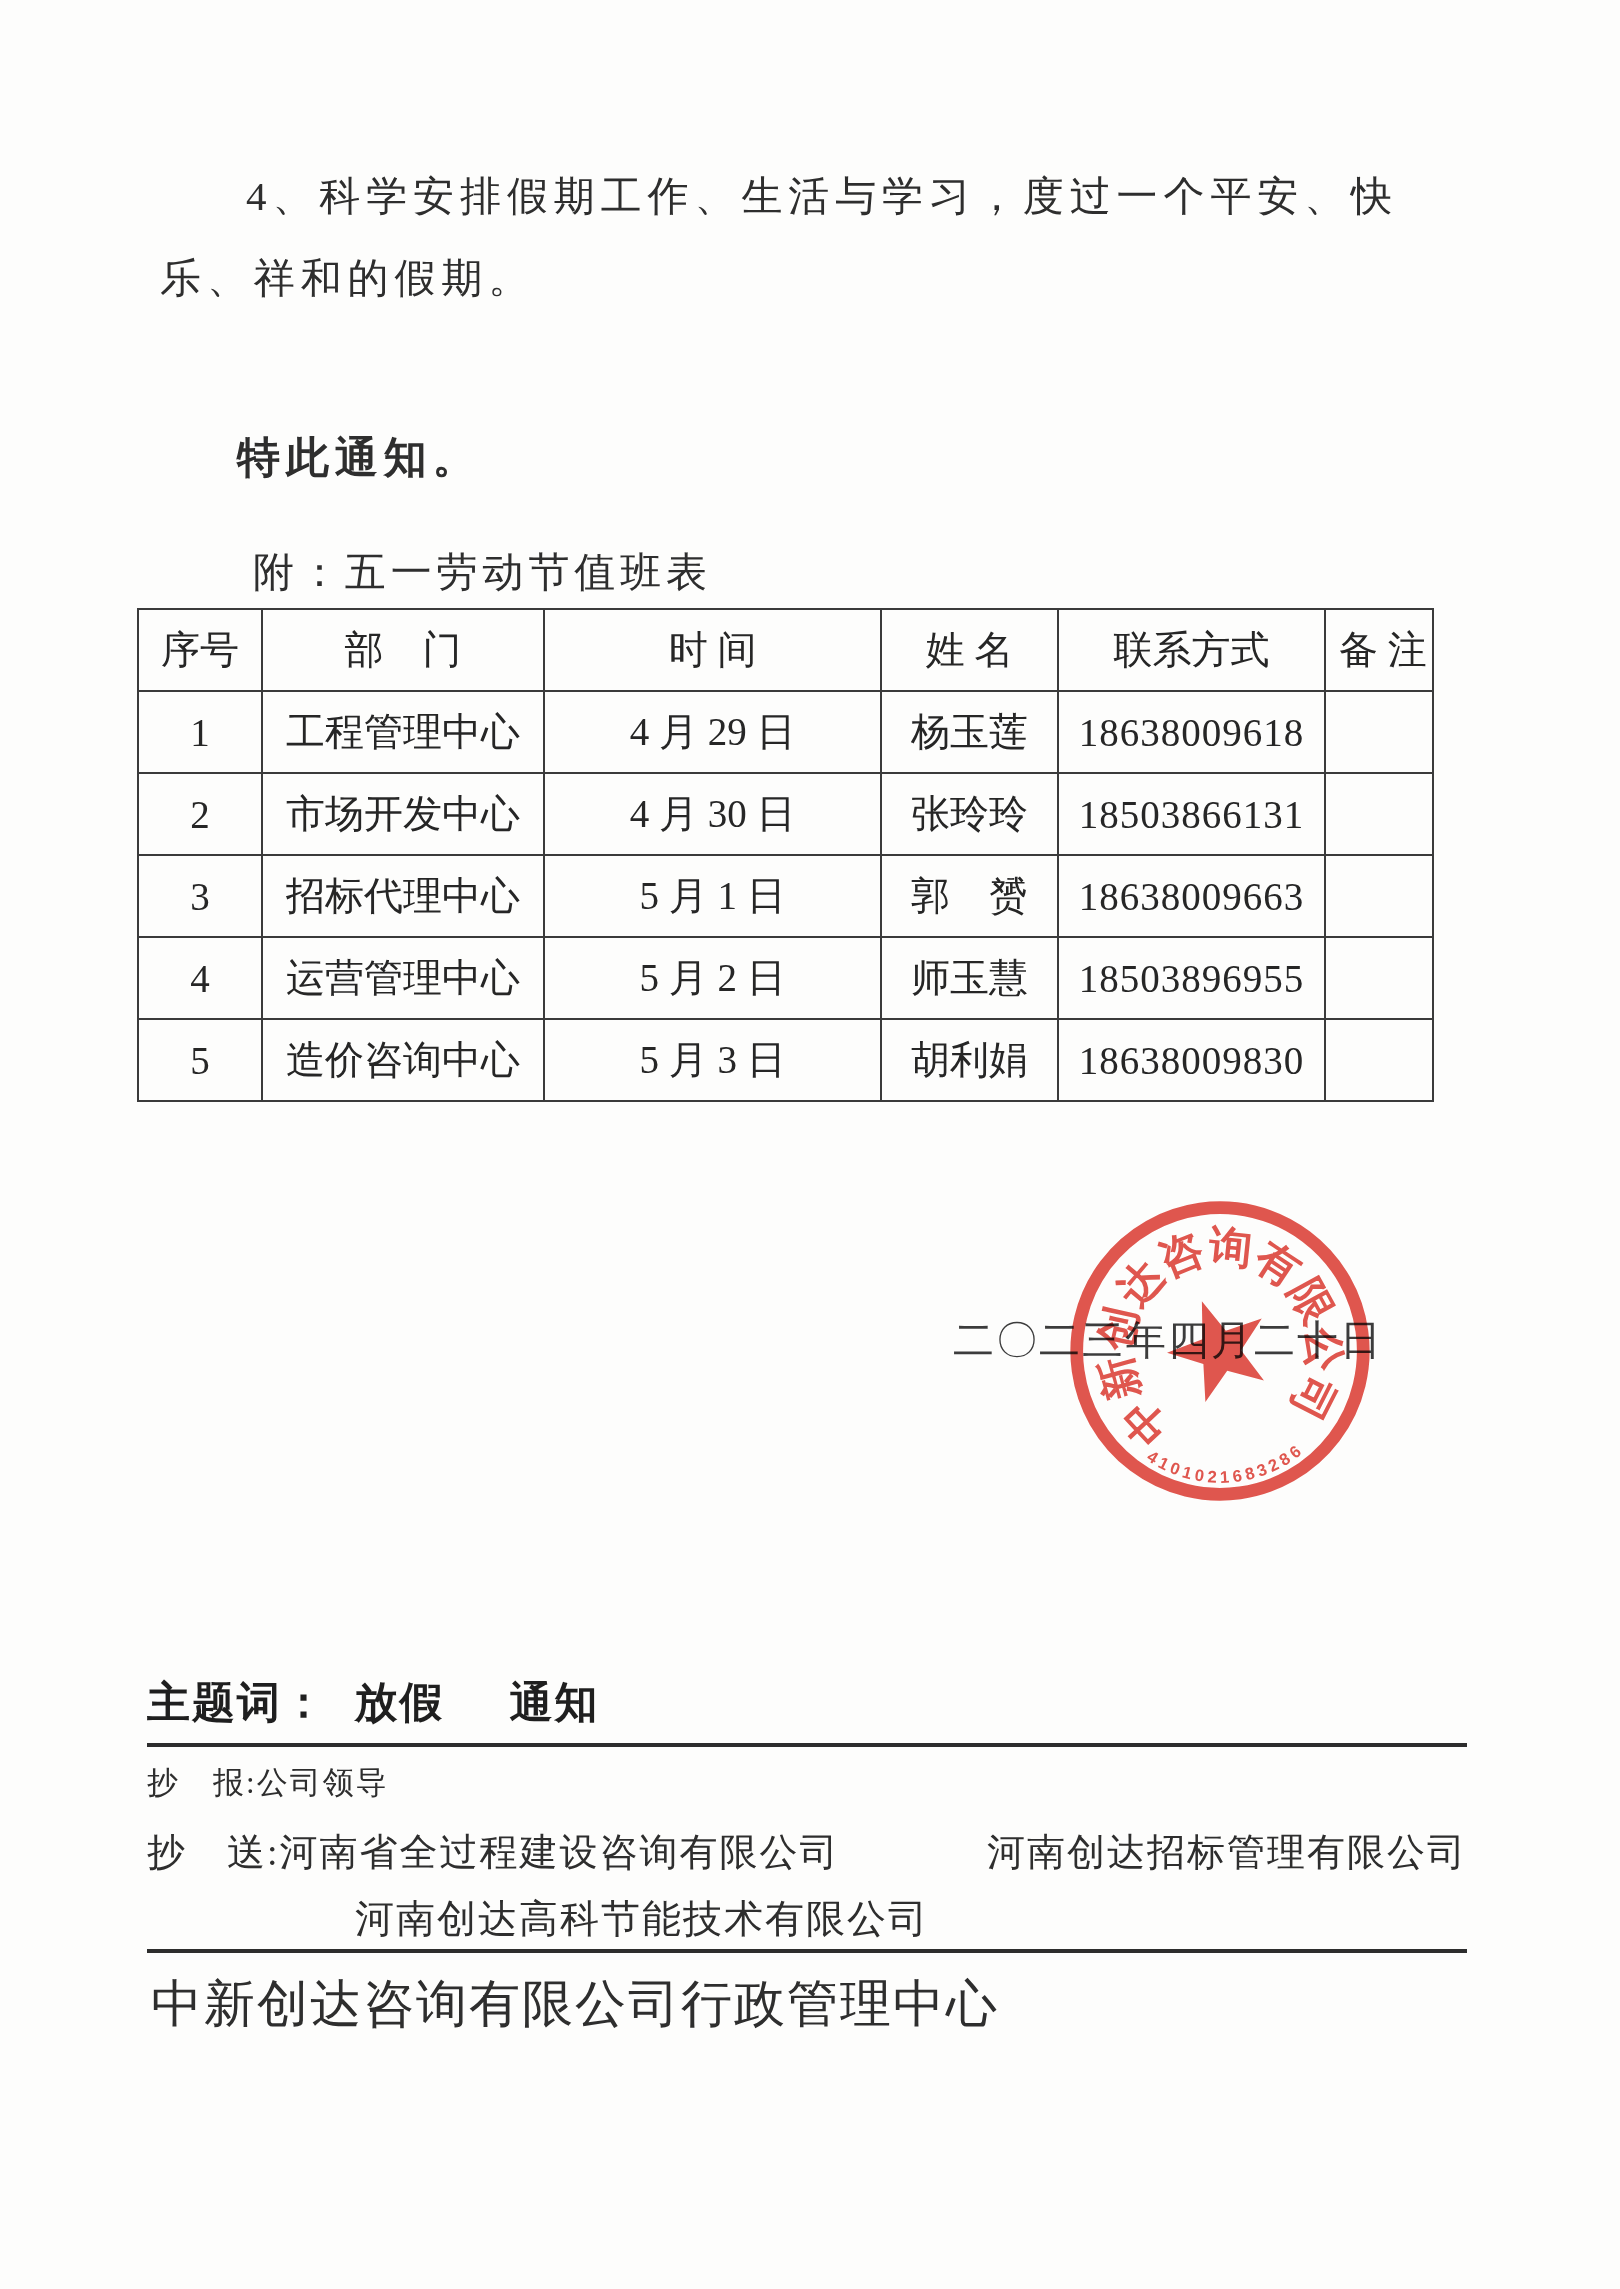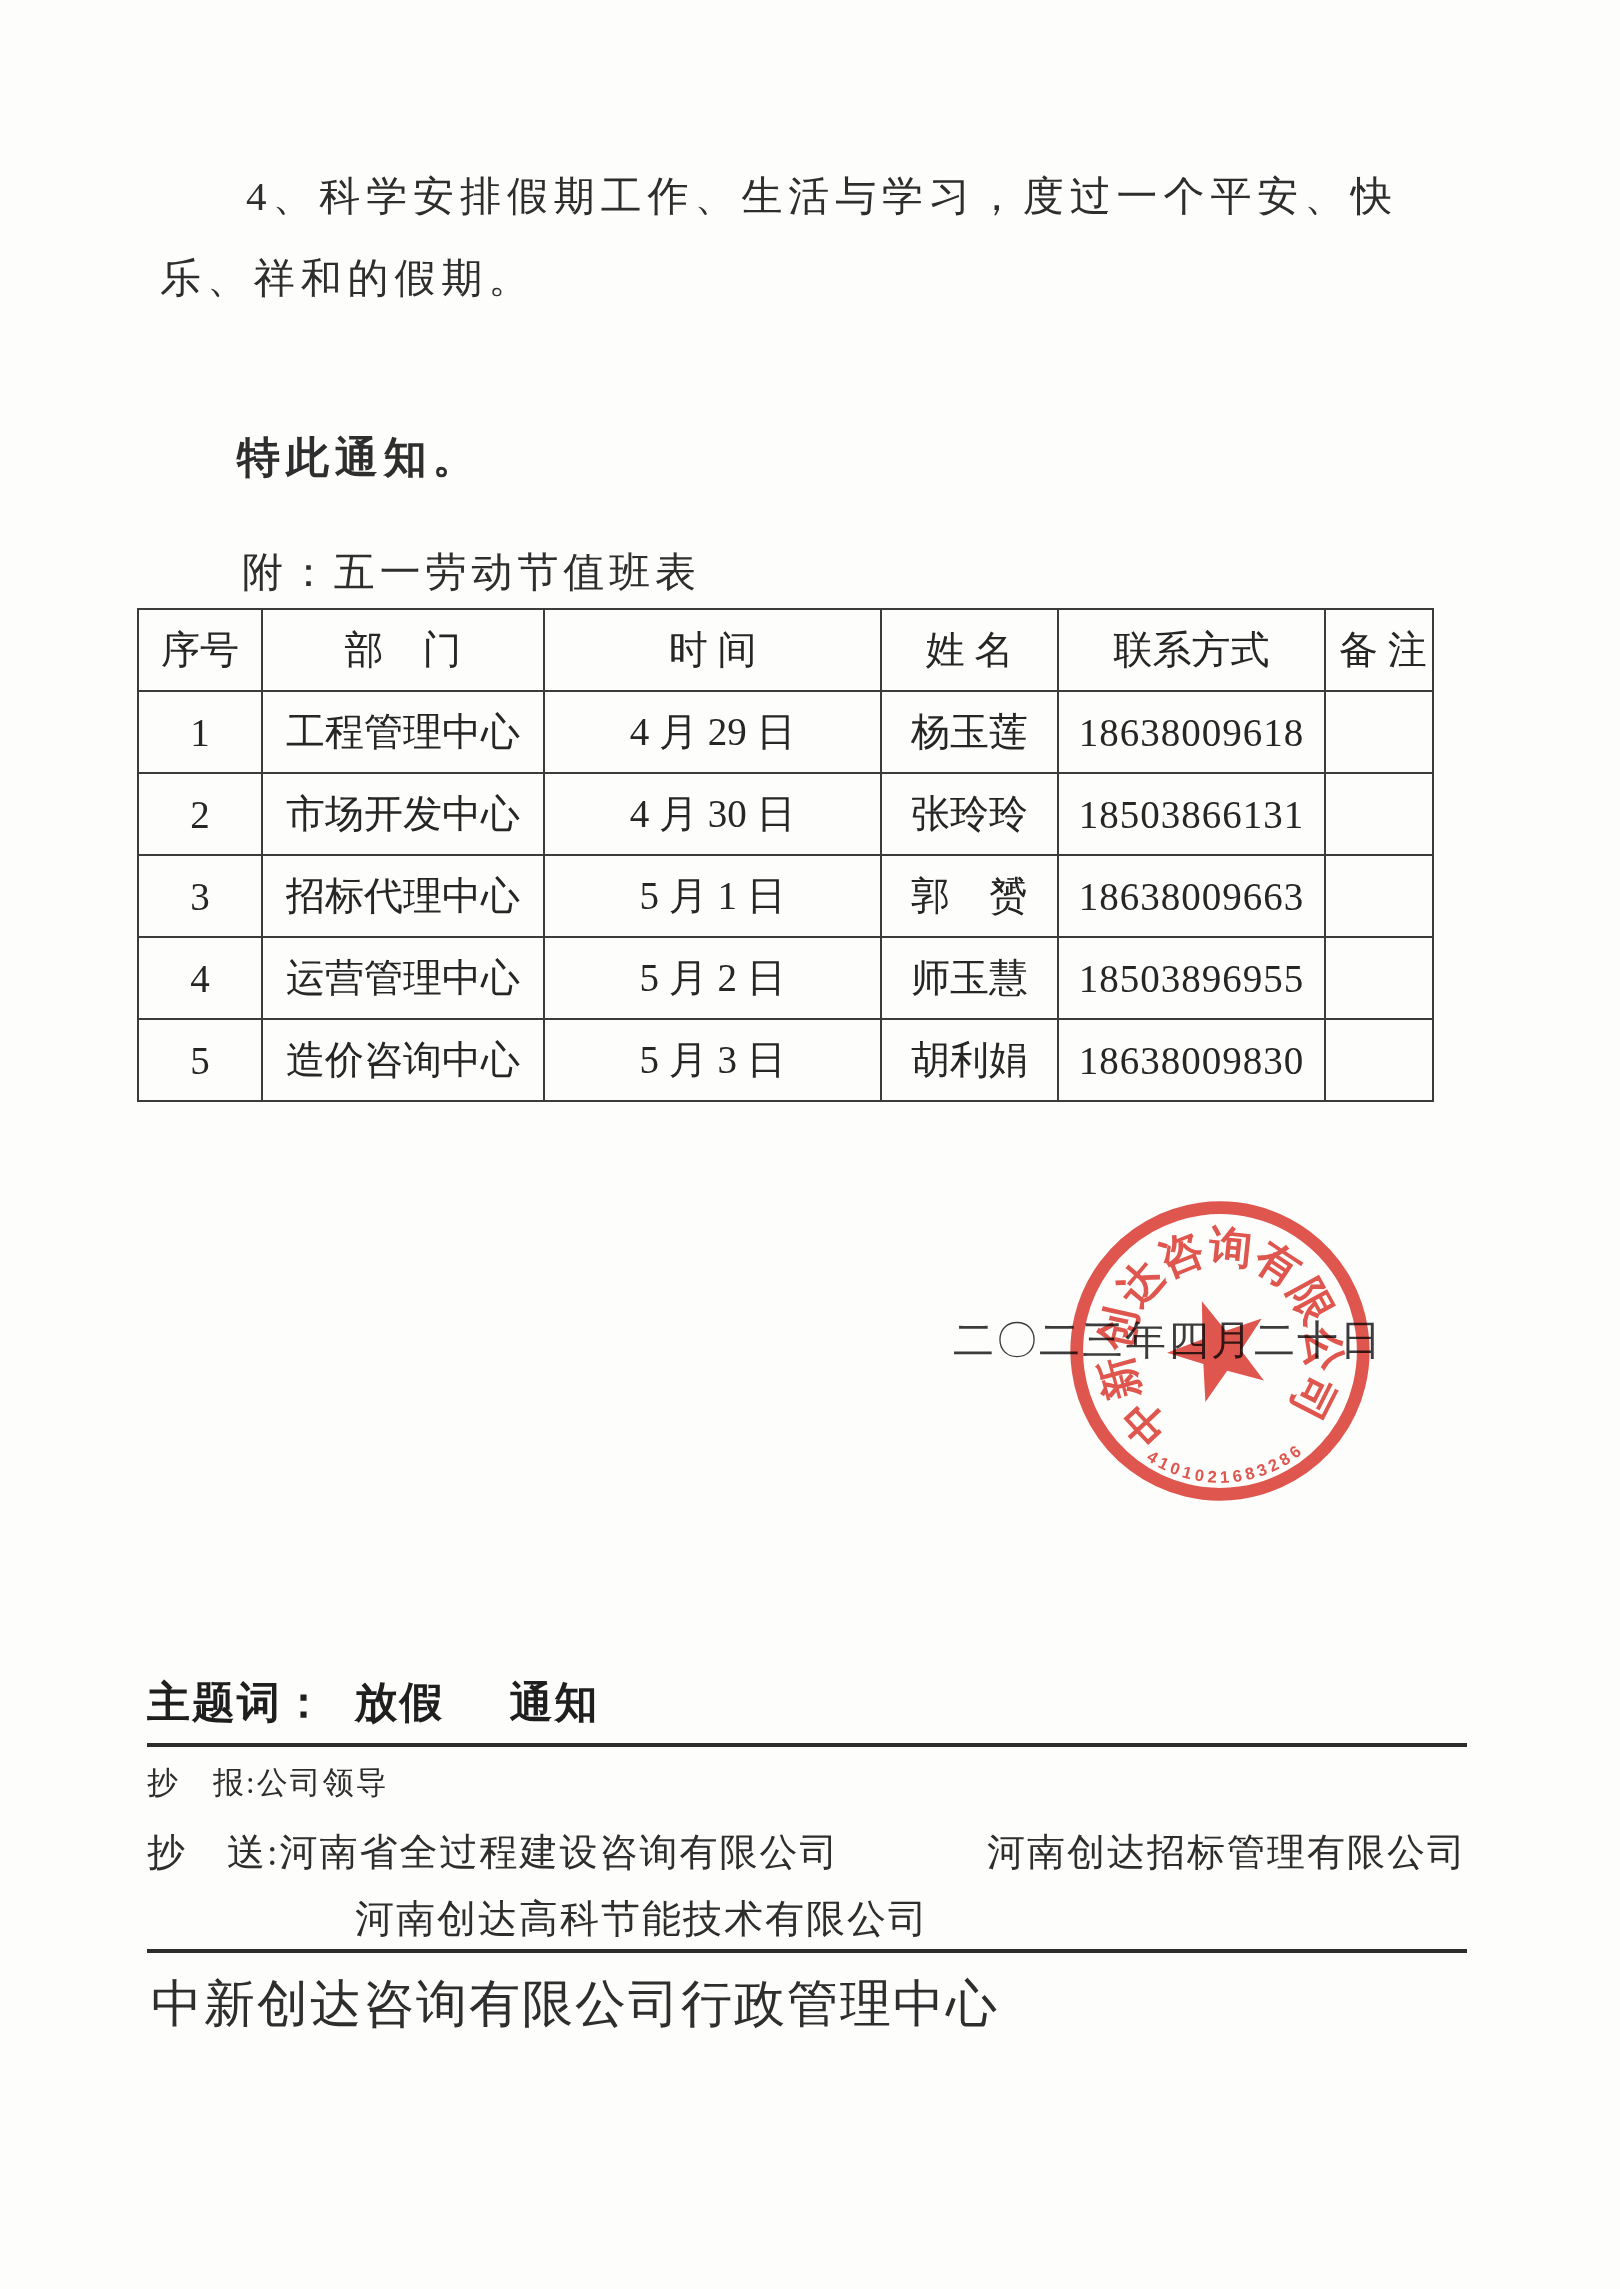--- a/index.html
+++ b/index.html
@@ -16,21 +16,21 @@
   .para{
     position:absolute;left:160px;top:155px;width:1333px;
     font-size:41px;line-height:82px;letter-spacing:5.9px;
   }
   .para .line-indent{text-indent:86px;}
   .notice-line{
     position:absolute;left:147px;top:429px;
     font-size:43px;letter-spacing:5.9px;text-indent:90px;width:1333px;font-weight:bold;
   }
   .attach-line{
-    position:absolute;left:152px;top:545px;
+    position:absolute;left:163px;top:545px;
     font-size:41px;letter-spacing:4.9px;text-indent:90px;width:1333px;
   }
   
   table.duty{
     position:absolute;left:137px;top:608px;width:1296px;
     border-collapse:collapse;table-layout:fixed;
     font-size:39px;color:#262626;
   }
   table.duty th,table.duty td{
     border:2.9px solid #3b3b3b;

